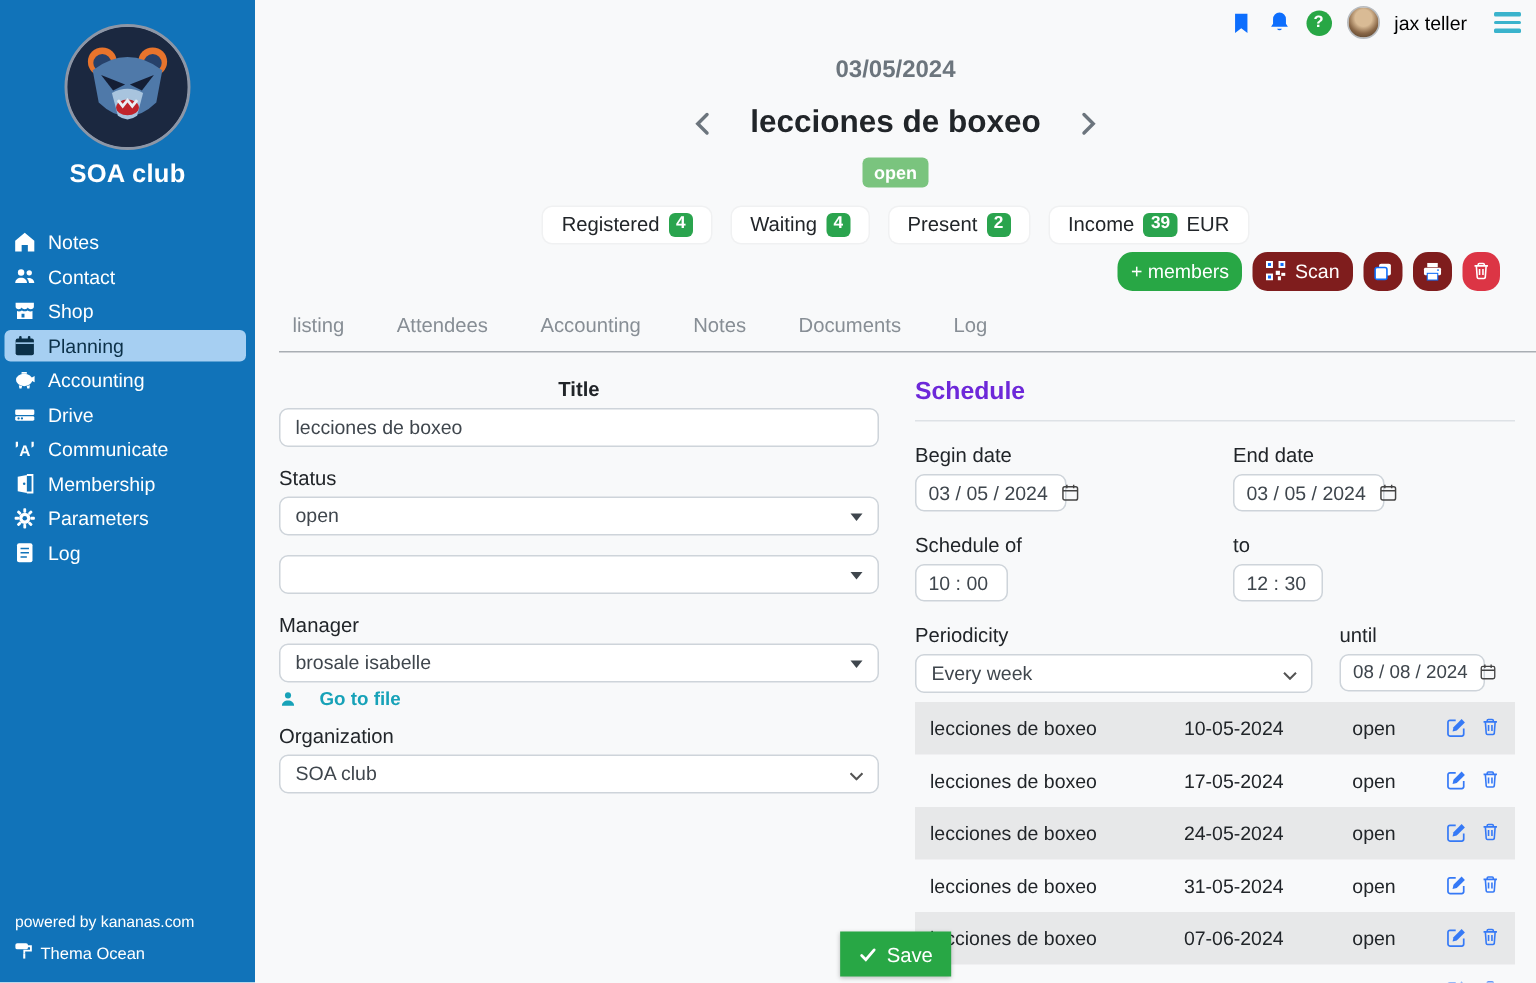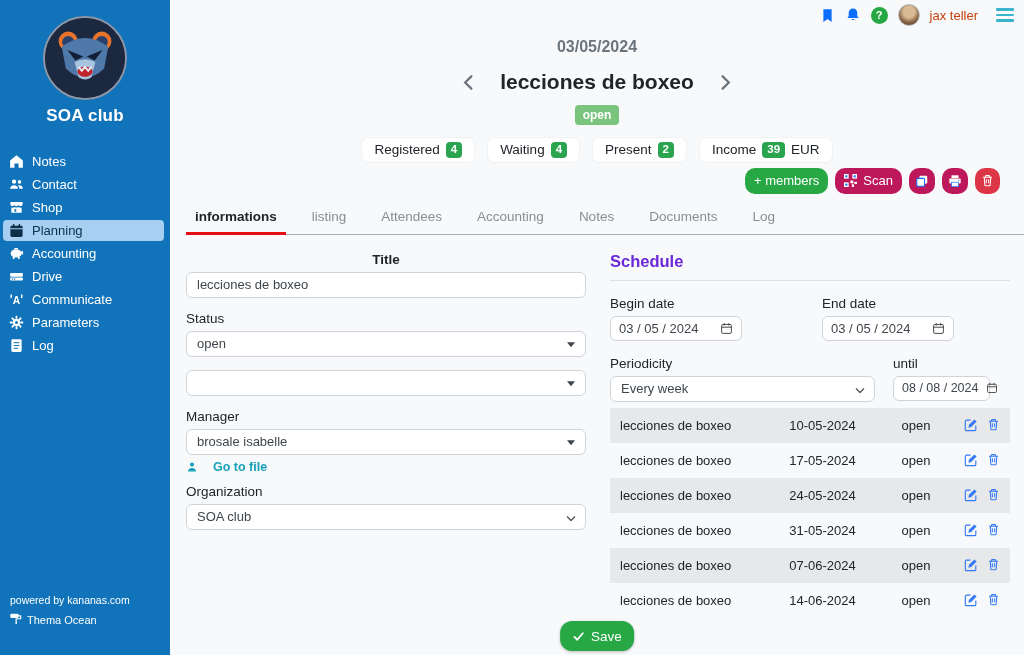--- a/index.html
+++ b/index.html
@@ -25,42 +25,42 @@
   .club-name { font-size:17px; font-weight:bold; margin-top:6px; letter-spacing:.2px; }
   .nav { margin-top:24px; }
   .nav-item {
     display:flex; align-items:center; gap:8px;
     font-size:13px; padding:3px 6px; margin:1px 6px 2px 3px;
     border-radius:4px; color:#fff; cursor:pointer; white-space:nowrap;
   }
   .nav-item.active { background:#a6cff2; color:#0b3048; }
   .nav-ic { display:inline-flex; width:15px; height:15px; align-items:center; justify-content:center; flex-shrink:0; }
   .nav-ic svg { width:15px; height:15px; }
-  .sidebar-footer { margin-top:auto; padding:0 10px 28px 10px; font-size:10.5px; }
+  .sidebar-footer { margin-top:auto; padding:0 10px 12px 10px; font-size:10.5px; }
   .powered { margin-bottom:7px; }
   .theme-link { display:flex; align-items:center; gap:5px; font-size:11px; color:#fff; cursor:pointer; }
 
   
   .main { flex:1; position:relative; height:655px; }
 
   .topbar {
     position:absolute; top:4px; right:10px;
     display:flex; align-items:center; gap:10px; height:22px;
   }
   .topbar .tb-ic { display:inline-flex; cursor:pointer; }
   .help-circle {
     width:17px; height:17px; border-radius:50%; background:#28a745; color:#fff;
     font-size:11px; font-weight:bold; display:flex; align-items:center; justify-content:center;
   }
   .avatar {
     width:22px; height:22px; border-radius:50%;
     background: radial-gradient(circle at 50% 35%, #d9bb95 0 34%, #8a6848 62%, #41301f 100%);
     border:1px solid #b8bcc0;
   }
-  .user-name { color:#c2410c; font-size:13px; cursor:pointer;text-align:right; }
+  .user-name { color:#000000; font-size:13px; cursor:pointer;text-align:right; }
   .burger { margin-left:8px; display:flex; flex-direction:column; gap:3px; cursor:pointer; }
   .burger span { display:block; width:18px; height:2.5px; background:#3ab3cc; border-radius:1px; }
 
   .event-head { text-align:center; }
   .event-date { margin-top:38px; font-size:16px; font-weight:bold; color:#6c757d; }
   .title-row {
     margin-top:14px; display:flex; align-items:center; justify-content:center; gap:22px;
   }
   .title-row .chev { display:inline-flex; cursor:pointer; }
   .event-title { font-size:21px; font-weight:bold; color:#212529; }
@@ -79,21 +79,21 @@
     background:#2aa44e; color:#fff; font-size:11.5px; font-weight:bold;
     padding:2px 5px; border-radius:4px; line-height:1;
   }
 
   .actions-row {
     margin-top:6px; display:flex; justify-content:flex-end; gap:7px; padding-right:24px;
   }
   .btn { height:26px; border-radius:10px; color:#fff; font-size:13px;
          display:inline-flex; align-items:center; gap:6px; padding:0 9px; }
   .btn-green { background:#28a745; }
-  .btn-blue { background:#be185d; }
+  .btn-blue { background:#7f1d1d; }
   .btn-red { background:#dc3545; width:25px; justify-content:center; padding:0; }
   .btn-icon { width:26px; justify-content:center; padding:0; }
 
   .tabs { margin:8px 0 0 16px; display:flex; border-bottom:1px solid #a9aeb3; padding-right:14px; margin-right:0; }
   .tab {
     font-size:13.5px; color:#878e95; padding:7px 9px 8px 9px; margin-right:17px;
     cursor:pointer; border-bottom:3px solid transparent; margin-bottom:-1px;
   }
   .tab.active { color:#212529; font-weight:bold; border-bottom-color:#e60f0f; }
 
@@ -123,38 +123,38 @@
   .sched-heading { font-size:16.5px; font-weight:bold; color:#6d28d9; padding-bottom:9px; border-bottom:1px solid #dee2e6; }
   .sched-row { position:relative; margin-top:15px; height:45px; }
   .sched-cell { position:absolute; top:0; }
   .pos-0 { left:0; } .pos-200 { left:212px; } .pos-283 { left:283px; }
   .mini-input {
     height:25px; background:#fff; border:1px solid #ced4da; border-radius:6px;
     font-size:13px; color:#3f464d; padding:0 8px; display:flex; align-items:center; gap:8px;
     cursor:text; white-space:nowrap;
   }
   .mini-input .cal { margin-left:auto; display:inline-flex; }
-  .w125 { width:132px; } .w97 { width:97px; font-size:12.5px; } .w62 { width:62px; } .w60 { width:60px; }
+  .w125 { width:101px; } .w97 { width:97px; font-size:12.5px; } .w62 { width:62px; } .w60 { width:60px; }
   .w265 { width:265px; }
 
   .occ-table { margin-top:7px; }
   .occ-row {
     display:flex; align-items:center; height:35px; font-size:13px; color:#212529; padding:0 10px;
   }
   .occ-row.striped { background:#e7e8e9; }
   .occ-title { width:145px; }
   .occ-date { width:115px; text-align:center; }
   .occ-status { flex:1; text-align:center; }
   .occ-actions { width:48px; display:flex; gap:9px; justify-content:flex-end; color:#3579f6; }
   .occ-actions button { color:#3579f6; display:inline-flex; }
 
   .save-btn {
     position:absolute; bottom:4px; left:50%; transform:translateX(-50%);
     background:#28a745; color:#fff; font-size:13.5px; height:30px;
-    border-radius:12px; padding:0 12px; display:flex; align-items:center; gap:6px;
+    border-radius:0; padding:0 12px; display:flex; align-items:center; gap:6px;
     box-shadow:0 1px 3px rgba(0,0,0,.25);
   }
 </style>
 </head>
 <body>
 
 <div class="app">
 
   <aside class="sidebar">
     <div class="logo-wrap">
@@ -240,20 +240,30 @@
       </div>
       <div class="nav-item">
         <span class="nav-ic">
             <svg viewBox="0 0 16 16" fill="currentColor">
               <path d="M1.6 2.6h1.6v3.2L1.6 7Z"></path>
               <path d="M12.8 2.6h1.6v3.2L12.8 7Z"></path>
               <text x="8" y="12.6" font-size="11" font-weight="bold" text-anchor="middle" font-family="inherit">A</text>
             </svg>
           </span>
         <span>Communicate</span>
+      </div>
+      <div class="nav-item">
+        <span class="nav-ic">
+            <svg viewBox="0 0 16 16" fill="none" stroke="currentColor" stroke-width="1.3">
+              <path d="M9.5 1.8h4v12.4h-4"></path>
+              <path d="M9.5 1.8 3 3v10.4l6.5 1.2z" fill="currentColor" stroke="none"></path>
+              <circle cx="7.6" cy="8" r="0.9" fill="#1173b9" stroke="none"></circle>
+            </svg>
+          </span>
+        <span>Membership</span>
       </div>
       <div class="nav-item">
         <span class="nav-ic">
             <svg viewBox="0 0 16 16" fill="currentColor">
               <g>
                 <rect x="7" y="0.8" width="2" height="3.2" rx="0.7"></rect>
                 <rect x="7" y="12" width="2" height="3.2" rx="0.7"></rect>
                 <rect x="0.8" y="7" width="3.2" height="2" rx="0.7"></rect>
                 <rect x="12" y="7" width="3.2" height="2" rx="0.7"></rect>
                 <rect x="7" y="0.8" width="2" height="3.2" rx="0.7" transform="rotate(45 8 8)"></rect>
@@ -401,21 +411,20 @@
               <path d="M2.5 4h11"></path>
               <path d="M5.5 4V2.9a.9.9 0 0 1 .9-.9h3.2a.9.9 0 0 1 .9.9V4"></path>
               <path d="M4 4.2l.7 9.3a1 1 0 0 0 1 .9h4.6a1 1 0 0 0 1-.9l.7-9.3"></path>
               <path d="M6.6 6.6v4.8M9.4 6.6v4.8"></path>
             </svg>
           </span>
       </button>
     </div>
 
     <div class="tabs">
-      <div class="tab active">informations</div>
       <div class="tab">listing</div>
       <div class="tab">Attendees</div>
       <div class="tab">Accounting</div>
       <div class="tab">Notes</div>
       <div class="tab">Documents</div>
       <div class="tab">Log</div>
     </div>
 
     <div class="content">
 
@@ -487,20 +496,34 @@
               <span class="cal">
                   <svg viewBox="0 0 16 16" width="13" height="13" fill="none" stroke="#444" stroke-width="1.2">
                     <rect x="2" y="3" width="12" height="11" rx="1.5"></rect>
                     <path d="M2 6.4h12M5.2 1.4v3M10.8 1.4v3"></path>
                   </svg>
                 </span>
             </div>
           </div>
         </div>
 
+        <div class="sched-row">
+          <div class="sched-cell pos-0">
+            <label class="field-label">Schedule of</label>
+            <div class="mini-input w62">
+                <span>10 : 00</span>
+              </div>
+          </div>
+          <div class="sched-cell pos-200">
+            <label class="field-label">to</label>
+            <div class="mini-input w60">
+                <span>12 : 30</span>
+              </div>
+          </div>
+        </div>
 
         <div class="sched-row">
           <div class="sched-cell pos-0">
             <label class="field-label">Periodicity</label>
             <div class="select w265" style="width:265px">
                 <span>Every week</span>
                 <span class="chev-thin"><svg viewBox="0 0 10 6" width="10" height="6" fill="none" stroke="#555" stroke-width="1.4">
                     <polyline points="1,1 5,5 9,1"></polyline>
                   </svg></span>
               </div>

